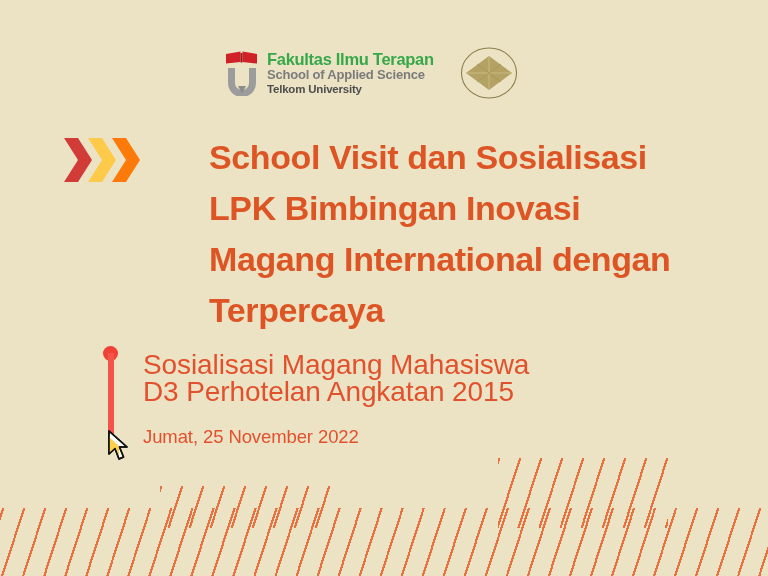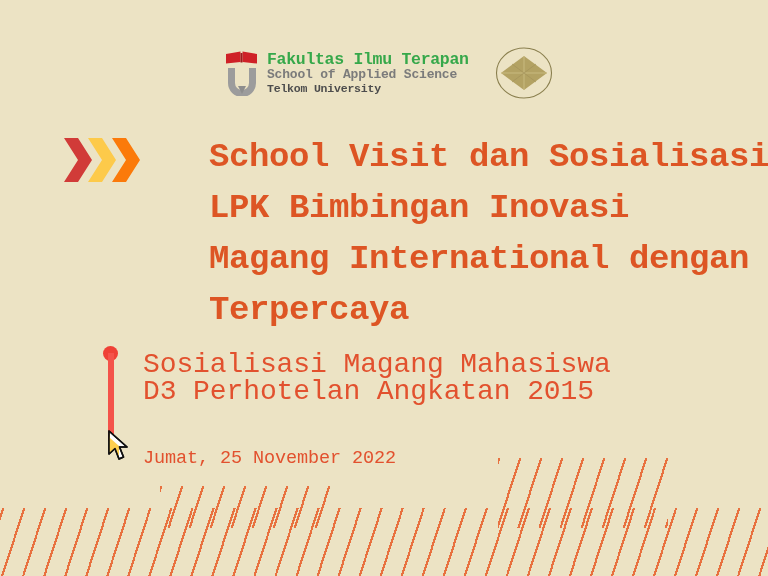--- a/index.html
+++ b/index.html
@@ -15,21 +15,20 @@
     position: relative;
   }
 
   #slide {
     position: absolute;
     left: 0; top: 0;
     width: 768px;
     height: 576px;
     background: #ece3c4;
     overflow: hidden;
-    font-family: Liberation Mono, monospace;
   }
 
   
   .stripe-band {
     position: absolute;
     background-image: repeating-linear-gradient(
         108deg,
         #e8713f 0px,
         #e8713f 2.2px,
         rgba(0,0,0,0) 2.2px,
@@ -168,21 +167,21 @@
     color: #e2512e;
     font-size: 28px;
     font-weight: normal;
     line-height: 27px;
     letter-spacing: -0.1px;
     white-space: nowrap;
   }
   #date-line {
     position: absolute;
     left: 143px;
-    top: 447px;
+    top: 425px;
     color: #e2512e;
     font-size: 18.5px;
     font-weight: normal;
     line-height: 24px;
     letter-spacing: -0.1px;
     white-space: nowrap;
   }
 </style>
 </head>
 <body>

